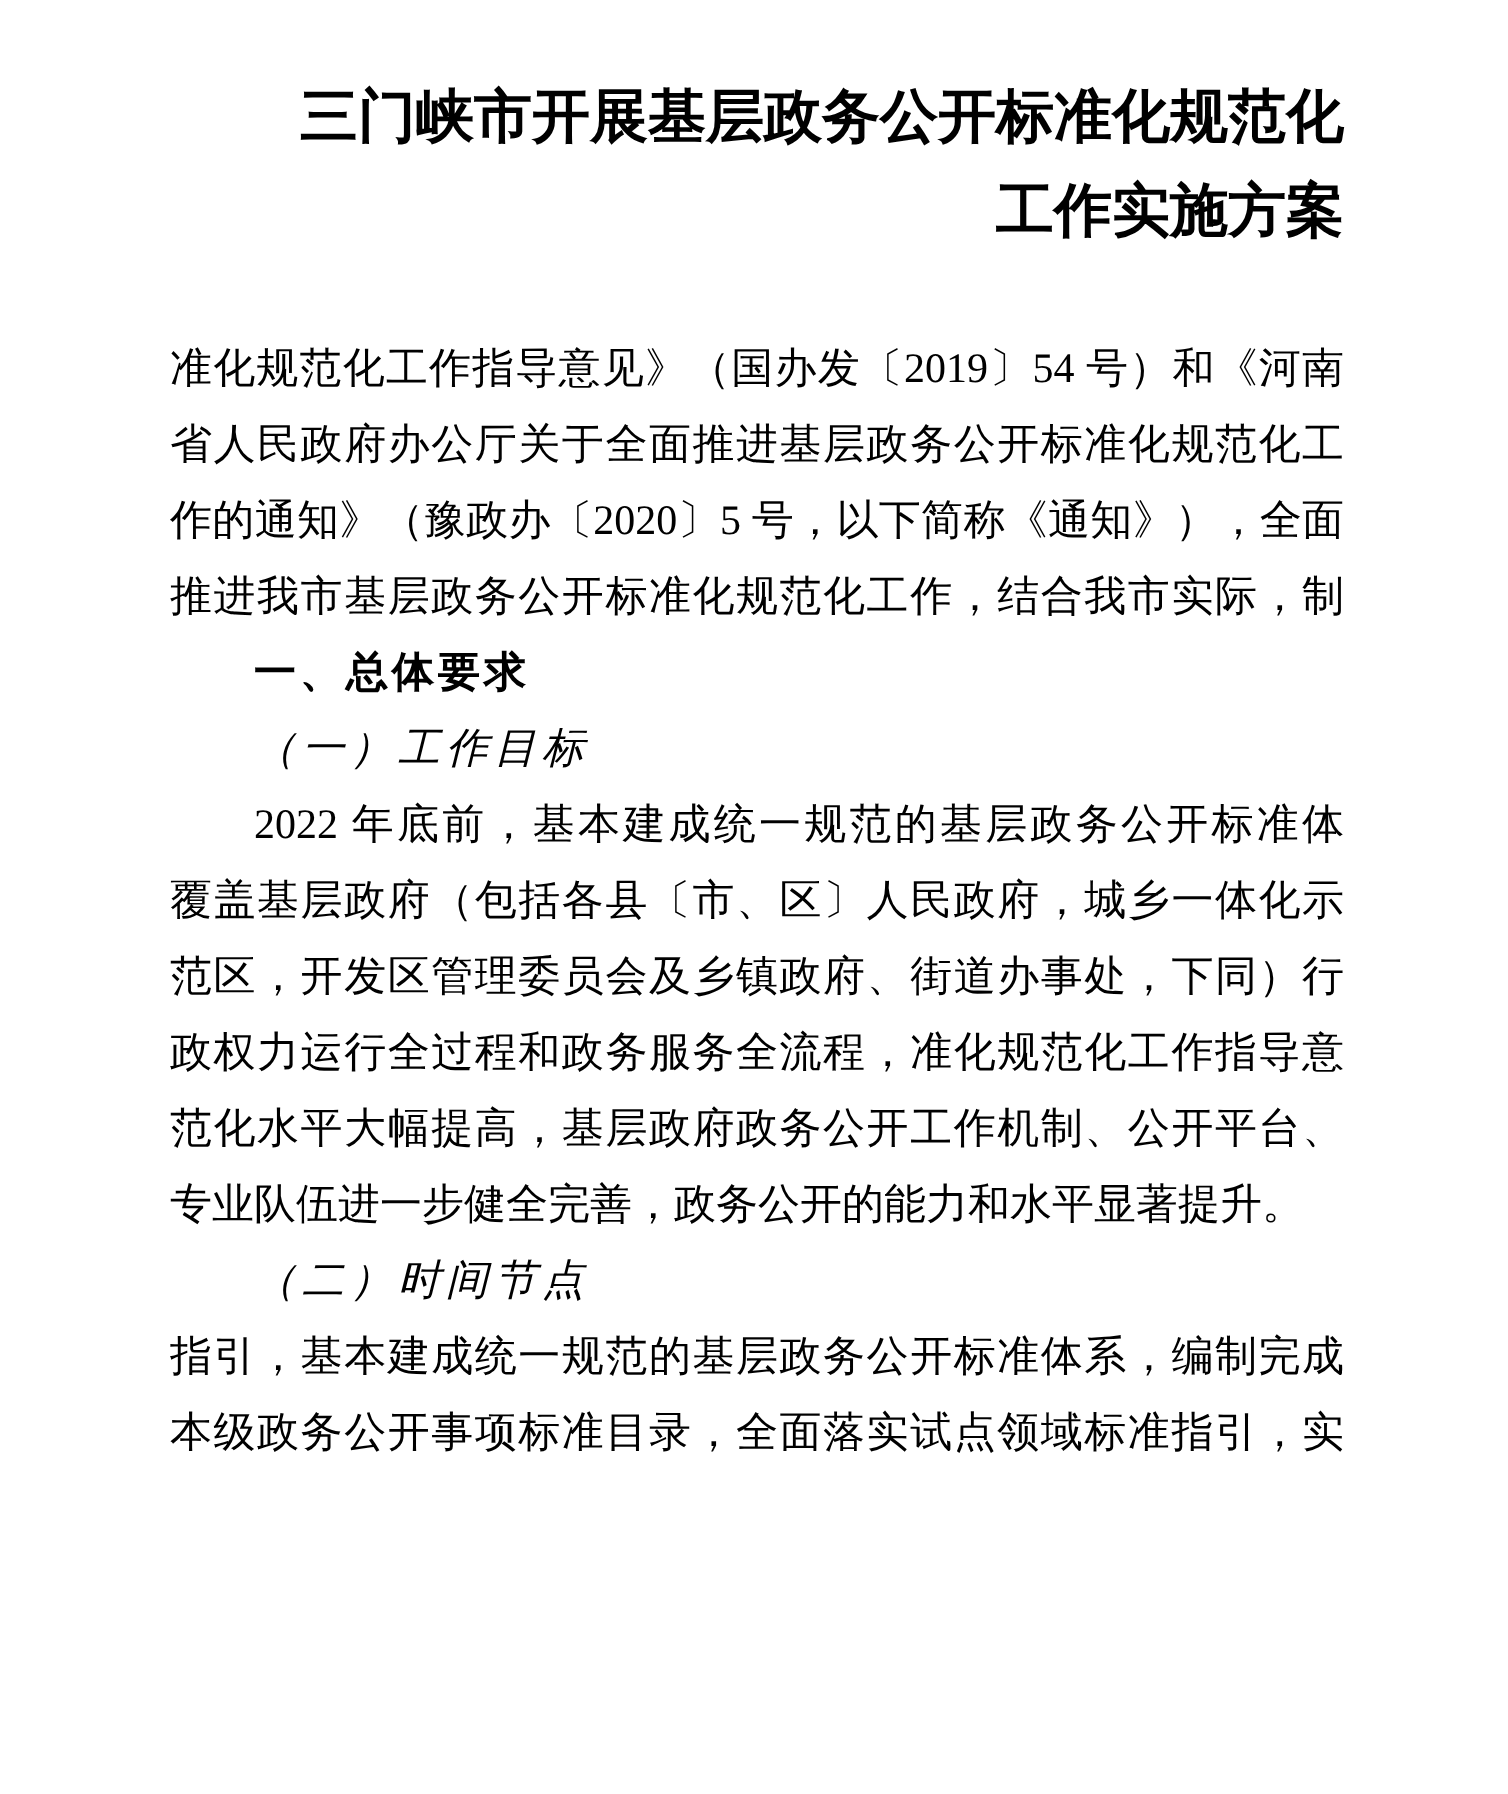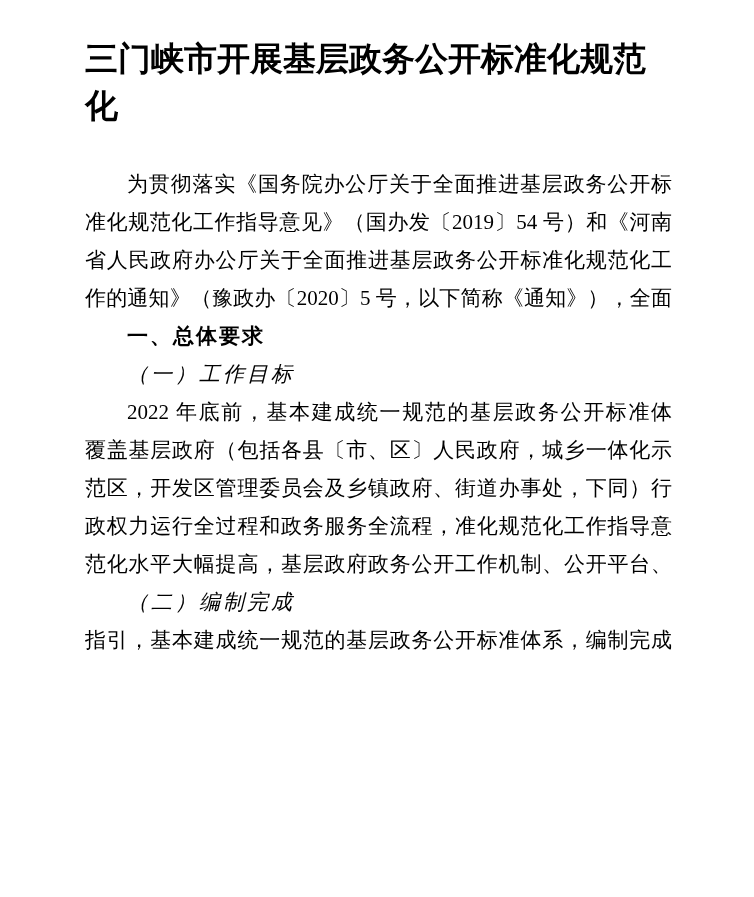--- a/index.html
+++ b/index.html
@@ -13,22 +13,22 @@
     width: 754px;
     height: 897px;
     box-sizing: border-box;
     background: #ffffff;
     padding: 36px 82px 0 85px;
     overflow: hidden;
     font-family: "Liberation Serif", "DejaVu Serif", serif;
   }
   .doc-title {
     margin: 0 0 35px 0;
-    text-align: left;
-    font-size: 33px;
+    text-align: right;
+    font-size: 29px;
     font-weight: 700;
     line-height: 47px;
     color: #000000;
   }
   .doc-title .title-line { display: block; }
   .doc-body { width: 587px; }
   .line {
     font-size: 21px;
     line-height: 38px;
     height: 38px;
@@ -49,30 +49,33 @@
     letter-spacing: 3px;
     font-style: italic;
   }
 </style>
 </head>
 <body>
 
 <div class="page">
   <h1 class="doc-title">
     <span class="title-line">三门峡市开展基层政务公开标准化规范化</span>
+    <span class="title-line">工作实施方案</span>
   </h1>
 
   <div class="doc-body">
-    <div class="line indent justify">为贯彻落实《国务院办公厅关于全面推进基层政务公开标</div>
     <div class="line justify">准化规范化工作指导意见》（国办发〔2019〕54 号）和《河南</div>
     <div class="line justify">省人民政府办公厅关于全面推进基层政务公开标准化规范化工</div>
     <div class="line justify">作的通知》（豫政办〔2020〕5 号，以下简称《通知》），全面</div>
+    <div class="line justify">推进我市基层政务公开标准化规范化工作，结合我市实际，制</div>
     <div class="line indent heading">一、总体要求</div>
     <div class="line indent subheading">（一）工作目标</div>
     <div class="line indent justify">2022 年底前，基本建成统一规范的基层政务公开标准体系，</div>
     <div class="line justify">覆盖基层政府（包括各县〔市、区〕人民政府，城乡一体化示</div>
     <div class="line justify">范区，开发区管理委员会及乡镇政府、街道办事处，下同）行</div>
     <div class="line justify">政权力运行全过程和政务服务全流程，准化规范化工作指导意见</div>
     <div class="line justify">范化水平大幅提高，基层政府政务公开工作机制、公开平台、</div>
-    <div class="line indent subheading">（二）编制完成</div>
+    <div class="line">专业队伍进一步健全完善，政务公开的能力和水平显著提升。</div>
+    <div class="line indent subheading">（二）时间节点</div>
     <div class="line justify">指引，基本建成统一规范的基层政务公开标准体系，编制完成</div>
+    <div class="line justify">本级政务公开事项标准目录，全面落实试点领域标准指引，实</div>
   </div>
 </div>
 
 </body></html>

